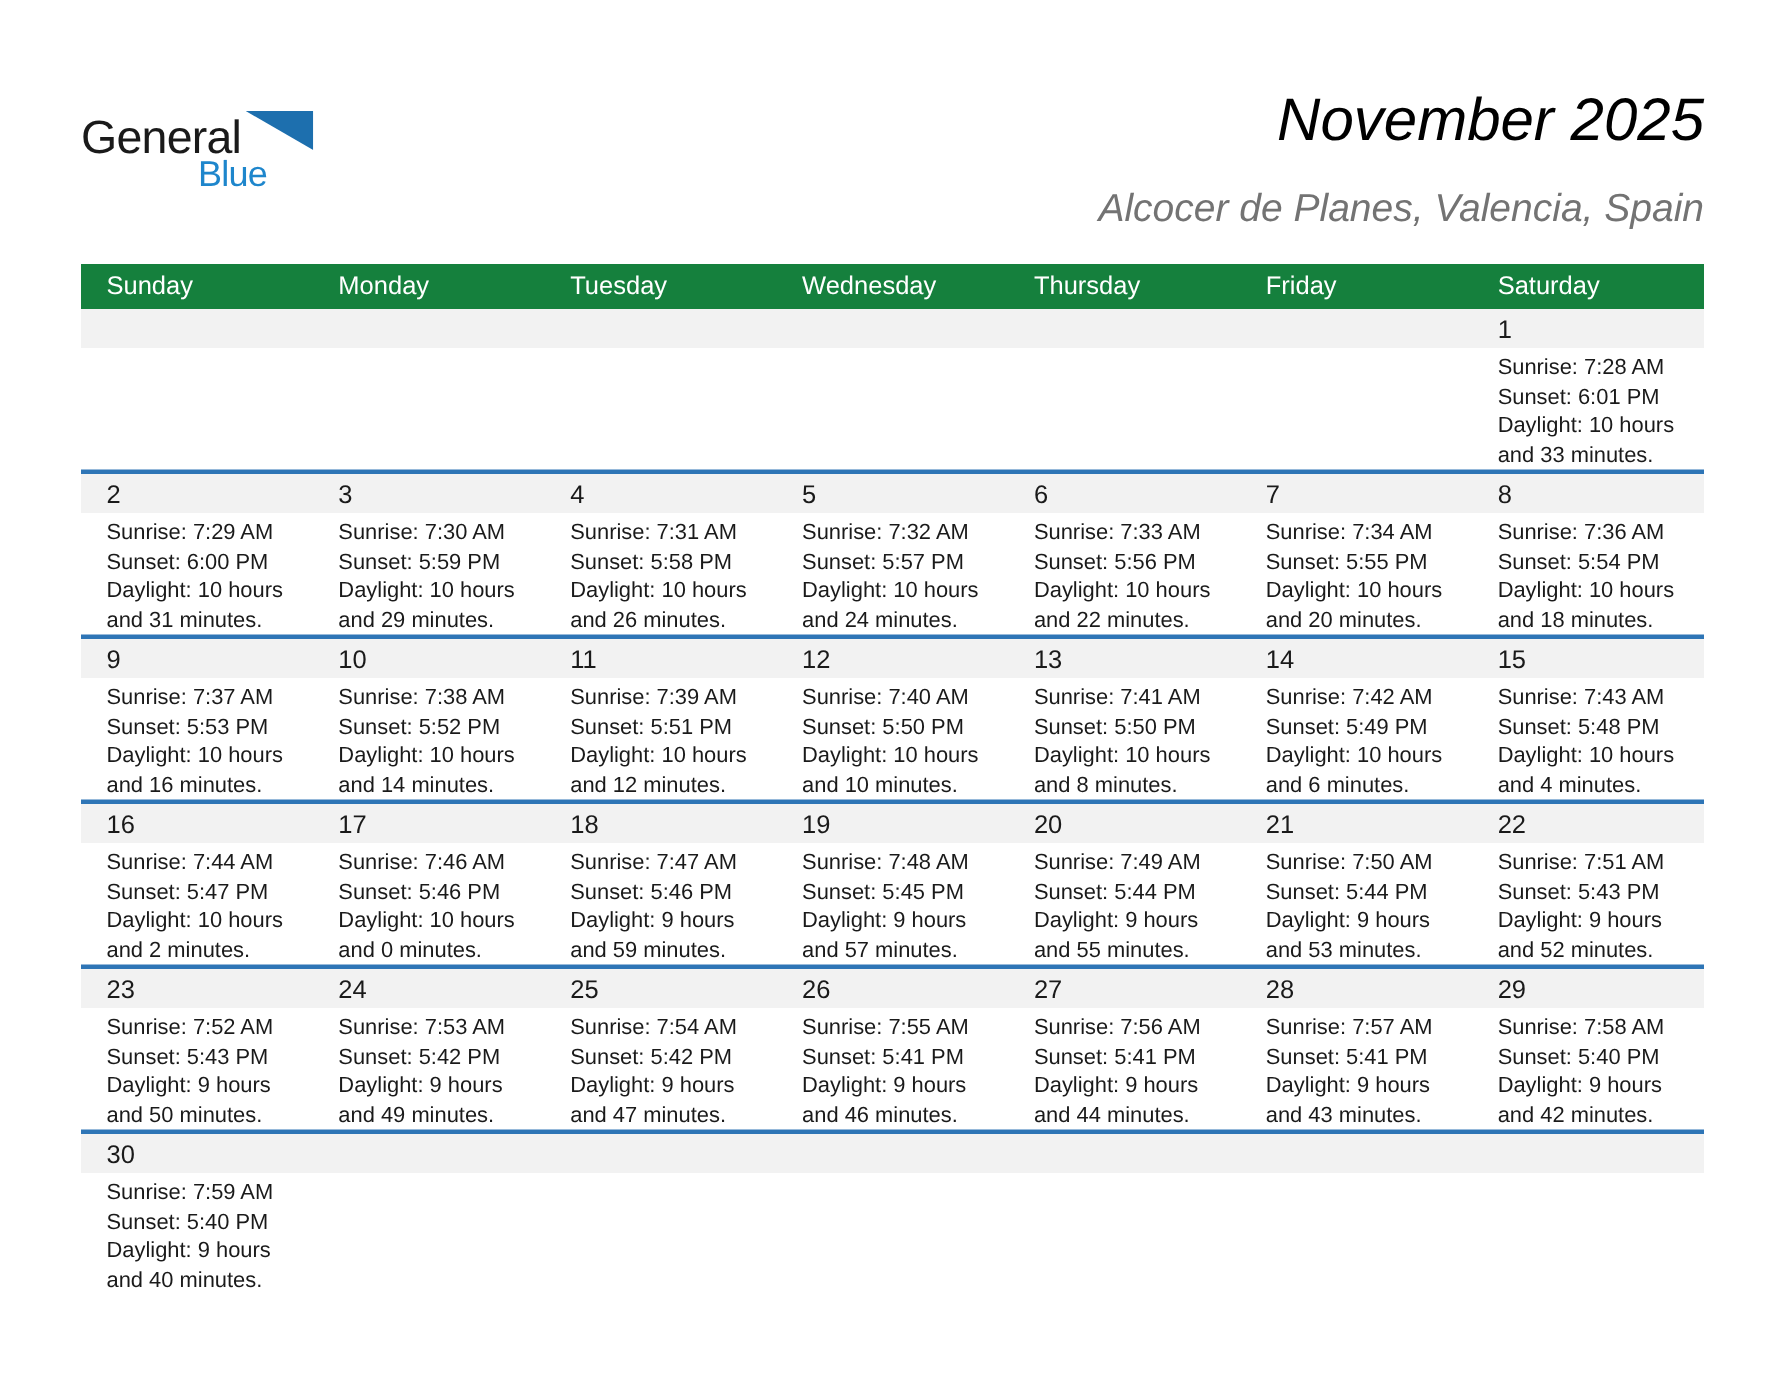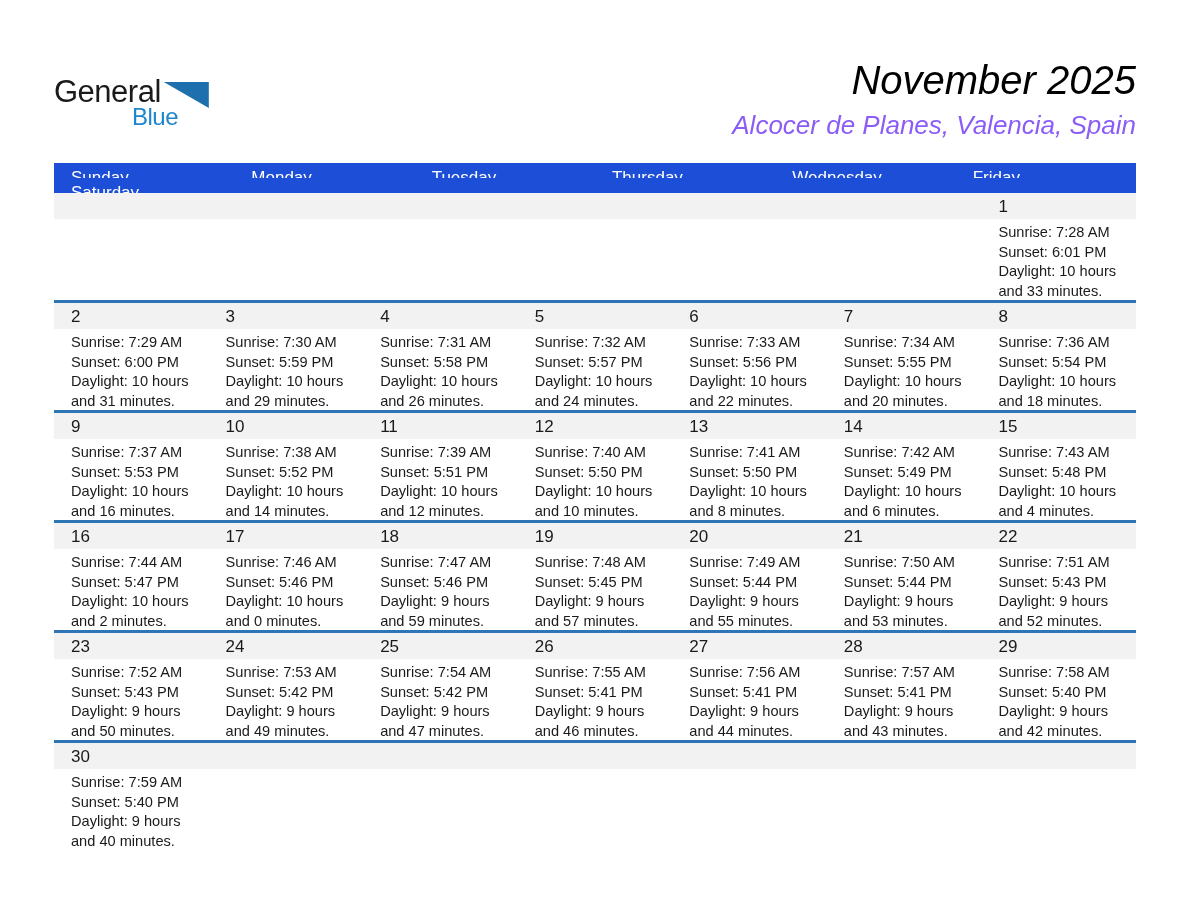--- a/index.html
+++ b/index.html
@@ -13,43 +13,43 @@
 
   
   .top {
     display: flex;
     justify-content: space-between;
     align-items: flex-start;
     padding: 58px 52px 0 54px;
   }
   .logo { padding-top: 16px; }
   .logo-line1 {
-    display: flex; align-items: flex-end;
+    display: flex; 
     font-size: 31px; color: #1a1a1a; letter-spacing: -0.5px;
   }
   .logo-triangle {
     display: inline-block;
     width: 45px; height: 26px;
     margin-left: 3px; margin-bottom: 2px;
     background: #1d6fae;
     clip-path: polygon(0 0, 100% 0, 100% 100%);
   }
   .logo-line2 {
     font-size: 24px; color: #1e86cc; letter-spacing: -0.5px;
     margin-top: -7px; padding-left: 78px;
   }
   .titles { text-align: right; font-style: italic; }
   .month-title { font-size: 40px; color: #000000; line-height: 1.1; }
-  .location { font-size: 26px; color: #8b5cf6; margin-top: 8px; }
+  .location { font-size: 26px; color: #737373; margin-top: 21px; }
 
   
   .calendar { width: 1082px; margin: 22px 0 0 54px; }
   .weekday-row {
-    display: grid; grid-template-columns: repeat(6, 1fr);
-    background: #1d4ed8; height: 30px;
+    display: grid; grid-template-columns: repeat(7, 1fr);
+    background: #15803d; height: 30px;
   }
   .weekday-cell {
     color: #ffffff; font-size: 17px; line-height: 30px;
     padding-left: 17px; overflow: hidden; white-space: nowrap;
   }
   .week-row {
     display: grid; grid-template-columns: repeat(7, 1fr);
     height: 110px;
     border-bottom: 3px solid #2e75b6;
     background: linear-gradient(to bottom, #f2f2f2 0px, #f2f2f2 26px, #ffffff 26px);
@@ -76,22 +76,22 @@
       <div class="month-title">November 2025</div>
       <div class="location">Alcocer de Planes, Valencia, Spain</div>
     </div>
   </div>
 
   <div class="calendar">
     <div class="weekday-row" id="weekday-row">
         <div class="weekday-cell">Sunday</div>
         <div class="weekday-cell">Monday</div>
         <div class="weekday-cell">Tuesday</div>
+        <div class="weekday-cell">Wednesday</div>
         <div class="weekday-cell">Thursday</div>
-        <div class="weekday-cell">Wednesday</div>
         <div class="weekday-cell">Friday</div>
         <div class="weekday-cell">Saturday</div>
       </div>
     <div id="weeks-container">
         <div class="week-row">
           <div class="day-cell"></div>
           <div class="day-cell"></div>
           <div class="day-cell"></div>
           <div class="day-cell"></div>
           <div class="day-cell"></div>

